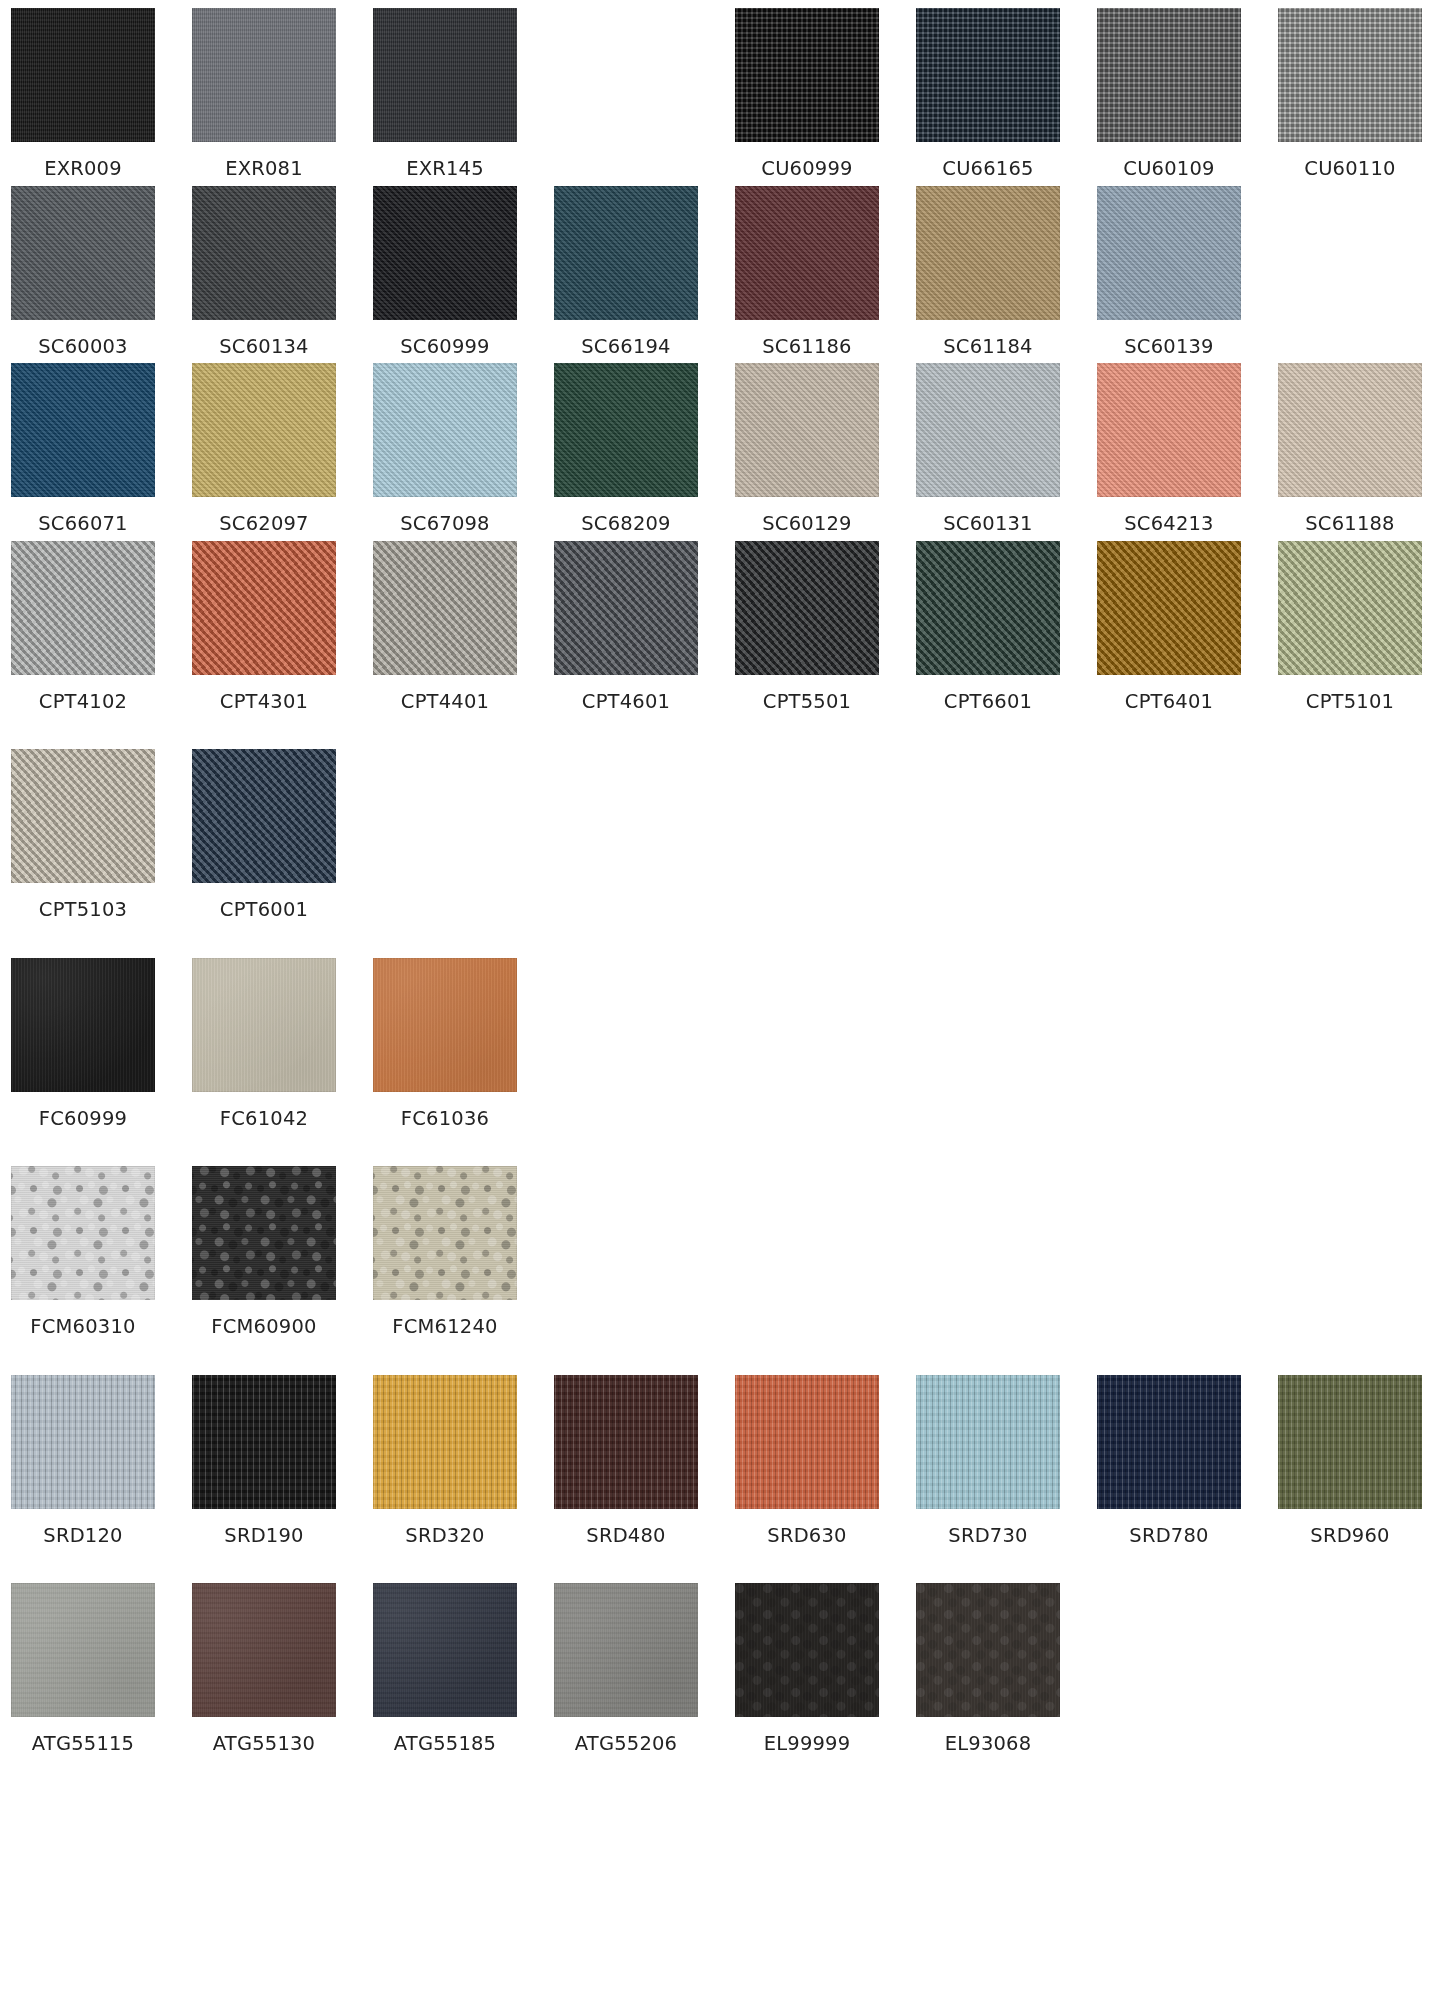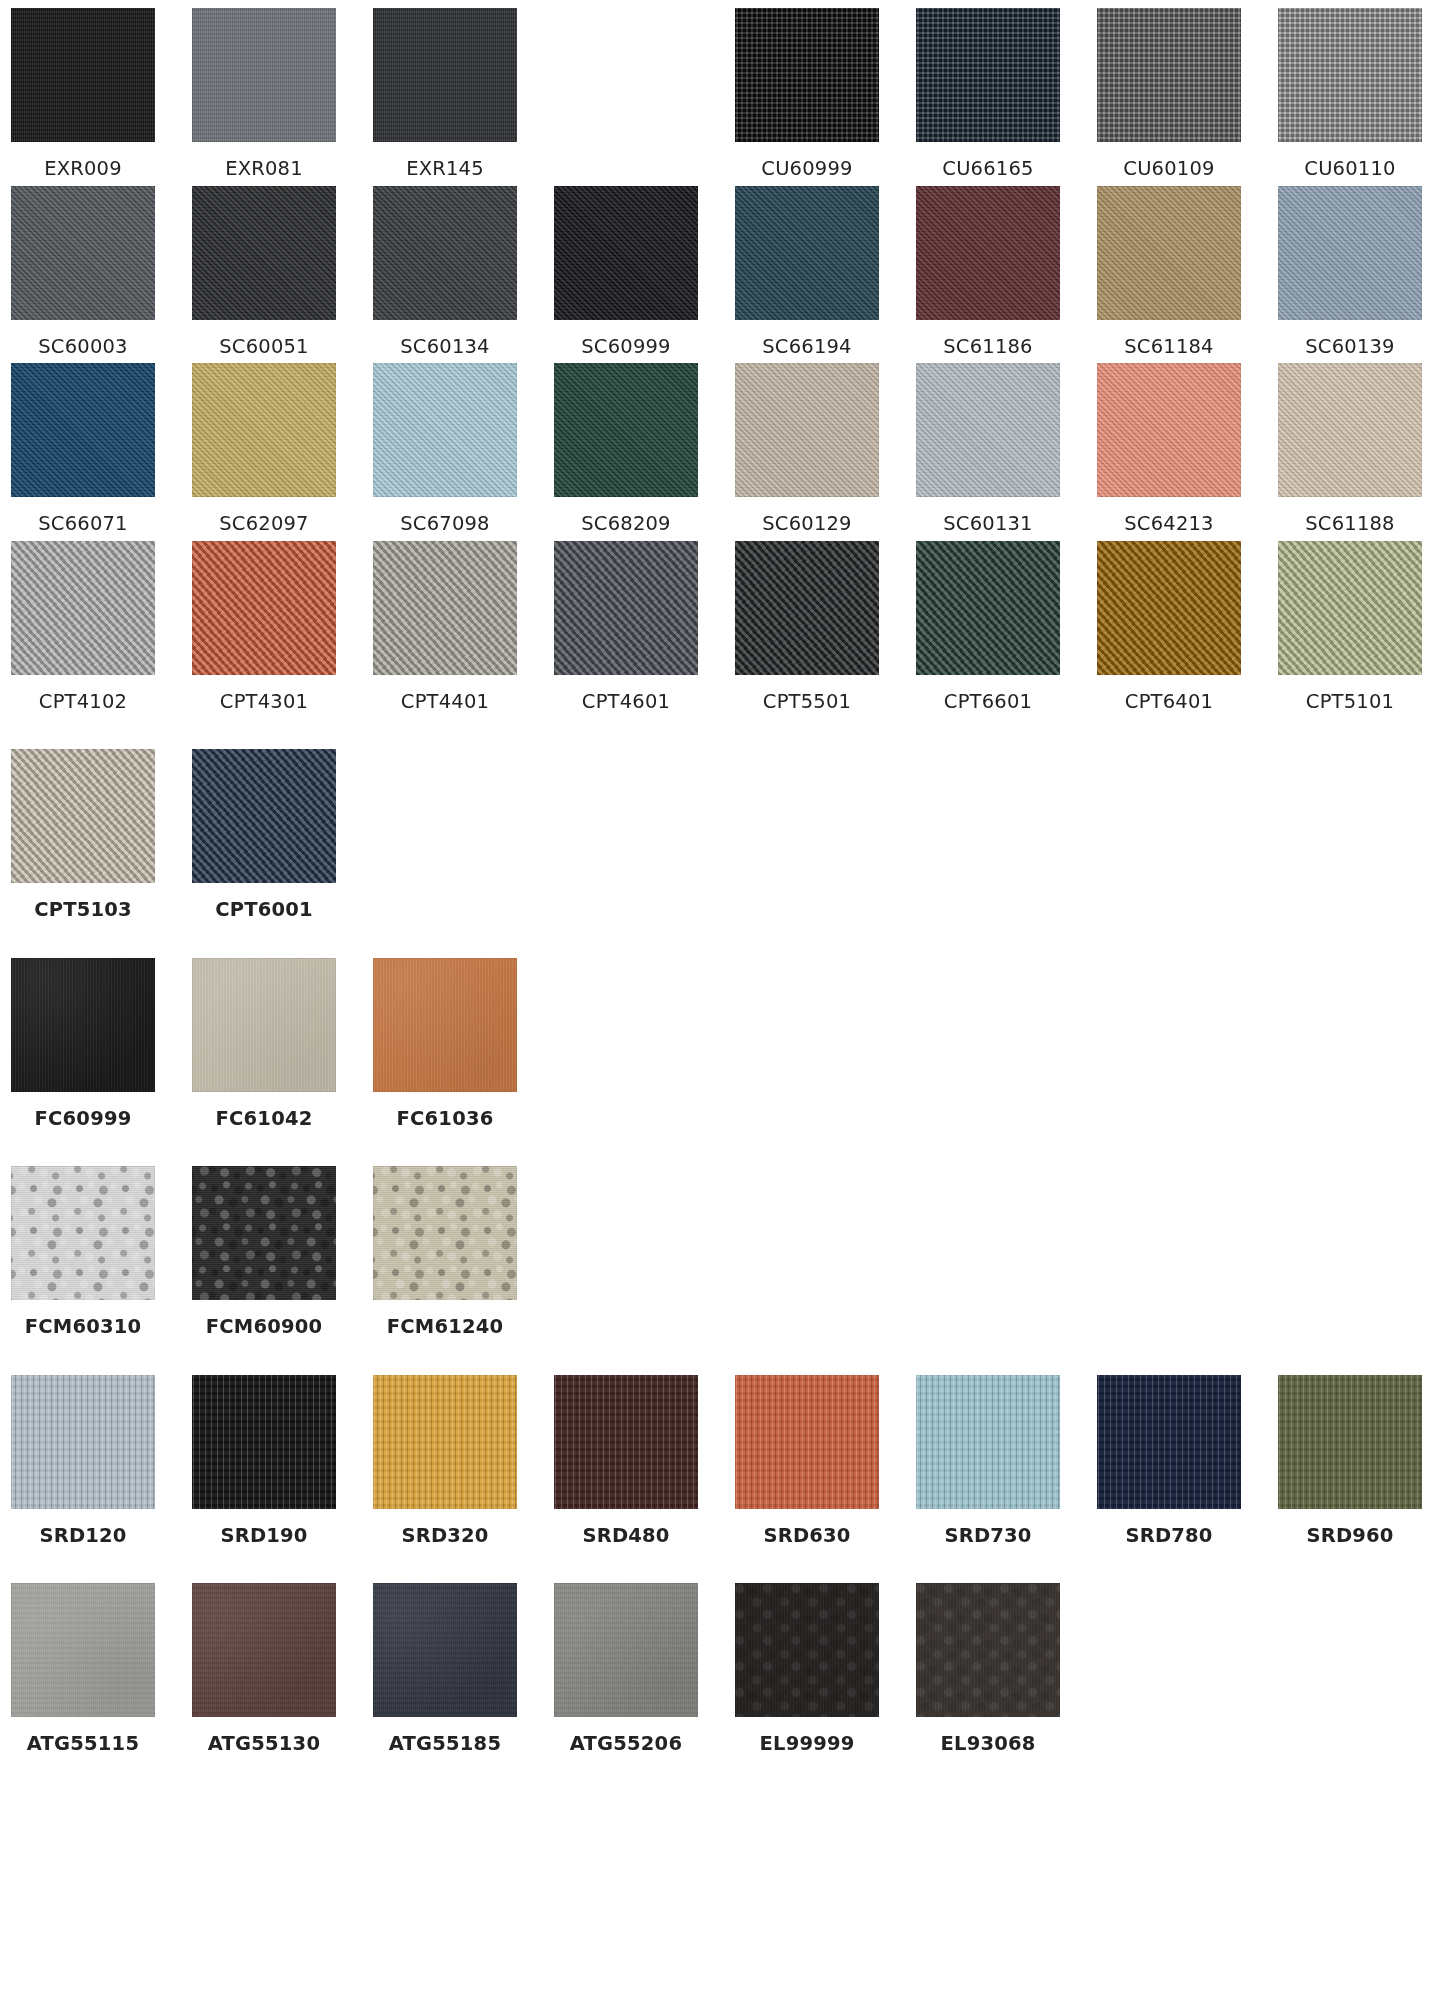--- a/index.html
+++ b/index.html
@@ -26,21 +26,21 @@
     display: grid;
     grid-template-columns: repeat(8, 181px);
     column-gap: 0px;
     row-gap: 0;
     justify-content: start;
     padding-left: 11px;
     margin-bottom: 5px;
   }
 
   
-  .group-gap-lg { margin-top: 36px; font-weight: bold; }
+  .group-gap-lg { margin-top: 36px; }
 
   .cell {
     width: 181px;
     display: flex;
     flex-direction: column;
     align-items: flex-start;
   }
   .cell.empty .chip,
   .cell.empty .code { visibility: hidden; }
 
@@ -257,24 +257,20 @@
         <div class="chip tex-cu" style="background-color: rgb(162, 163, 161);"></div>
         <div class="code">CU60110</div>
       </div>
     </div>
     <div class="swatch-row">
       <div class="cell">
         <div class="chip tex-sc" style="background-color: rgb(79, 84, 89);"></div>
         <div class="code">SC60003</div>
       </div>
       <div class="cell">
-        <div class="chip tex-sc" style="background-color: rgb(38, 40, 43);"></div>
-        <div class="code">SC60051</div>
-      </div>
-      <div class="cell">
         <div class="chip tex-sc" style="background-color: rgb(54, 57, 60);"></div>
         <div class="code">SC60134</div>
       </div>
       <div class="cell">
         <div class="chip tex-sc" style="background-color: rgb(19, 20, 24);"></div>
         <div class="code">SC60999</div>
       </div>
       <div class="cell">
         <div class="chip tex-sc" style="background-color: rgb(32, 65, 79);"></div>
         <div class="code">SC66194</div>

